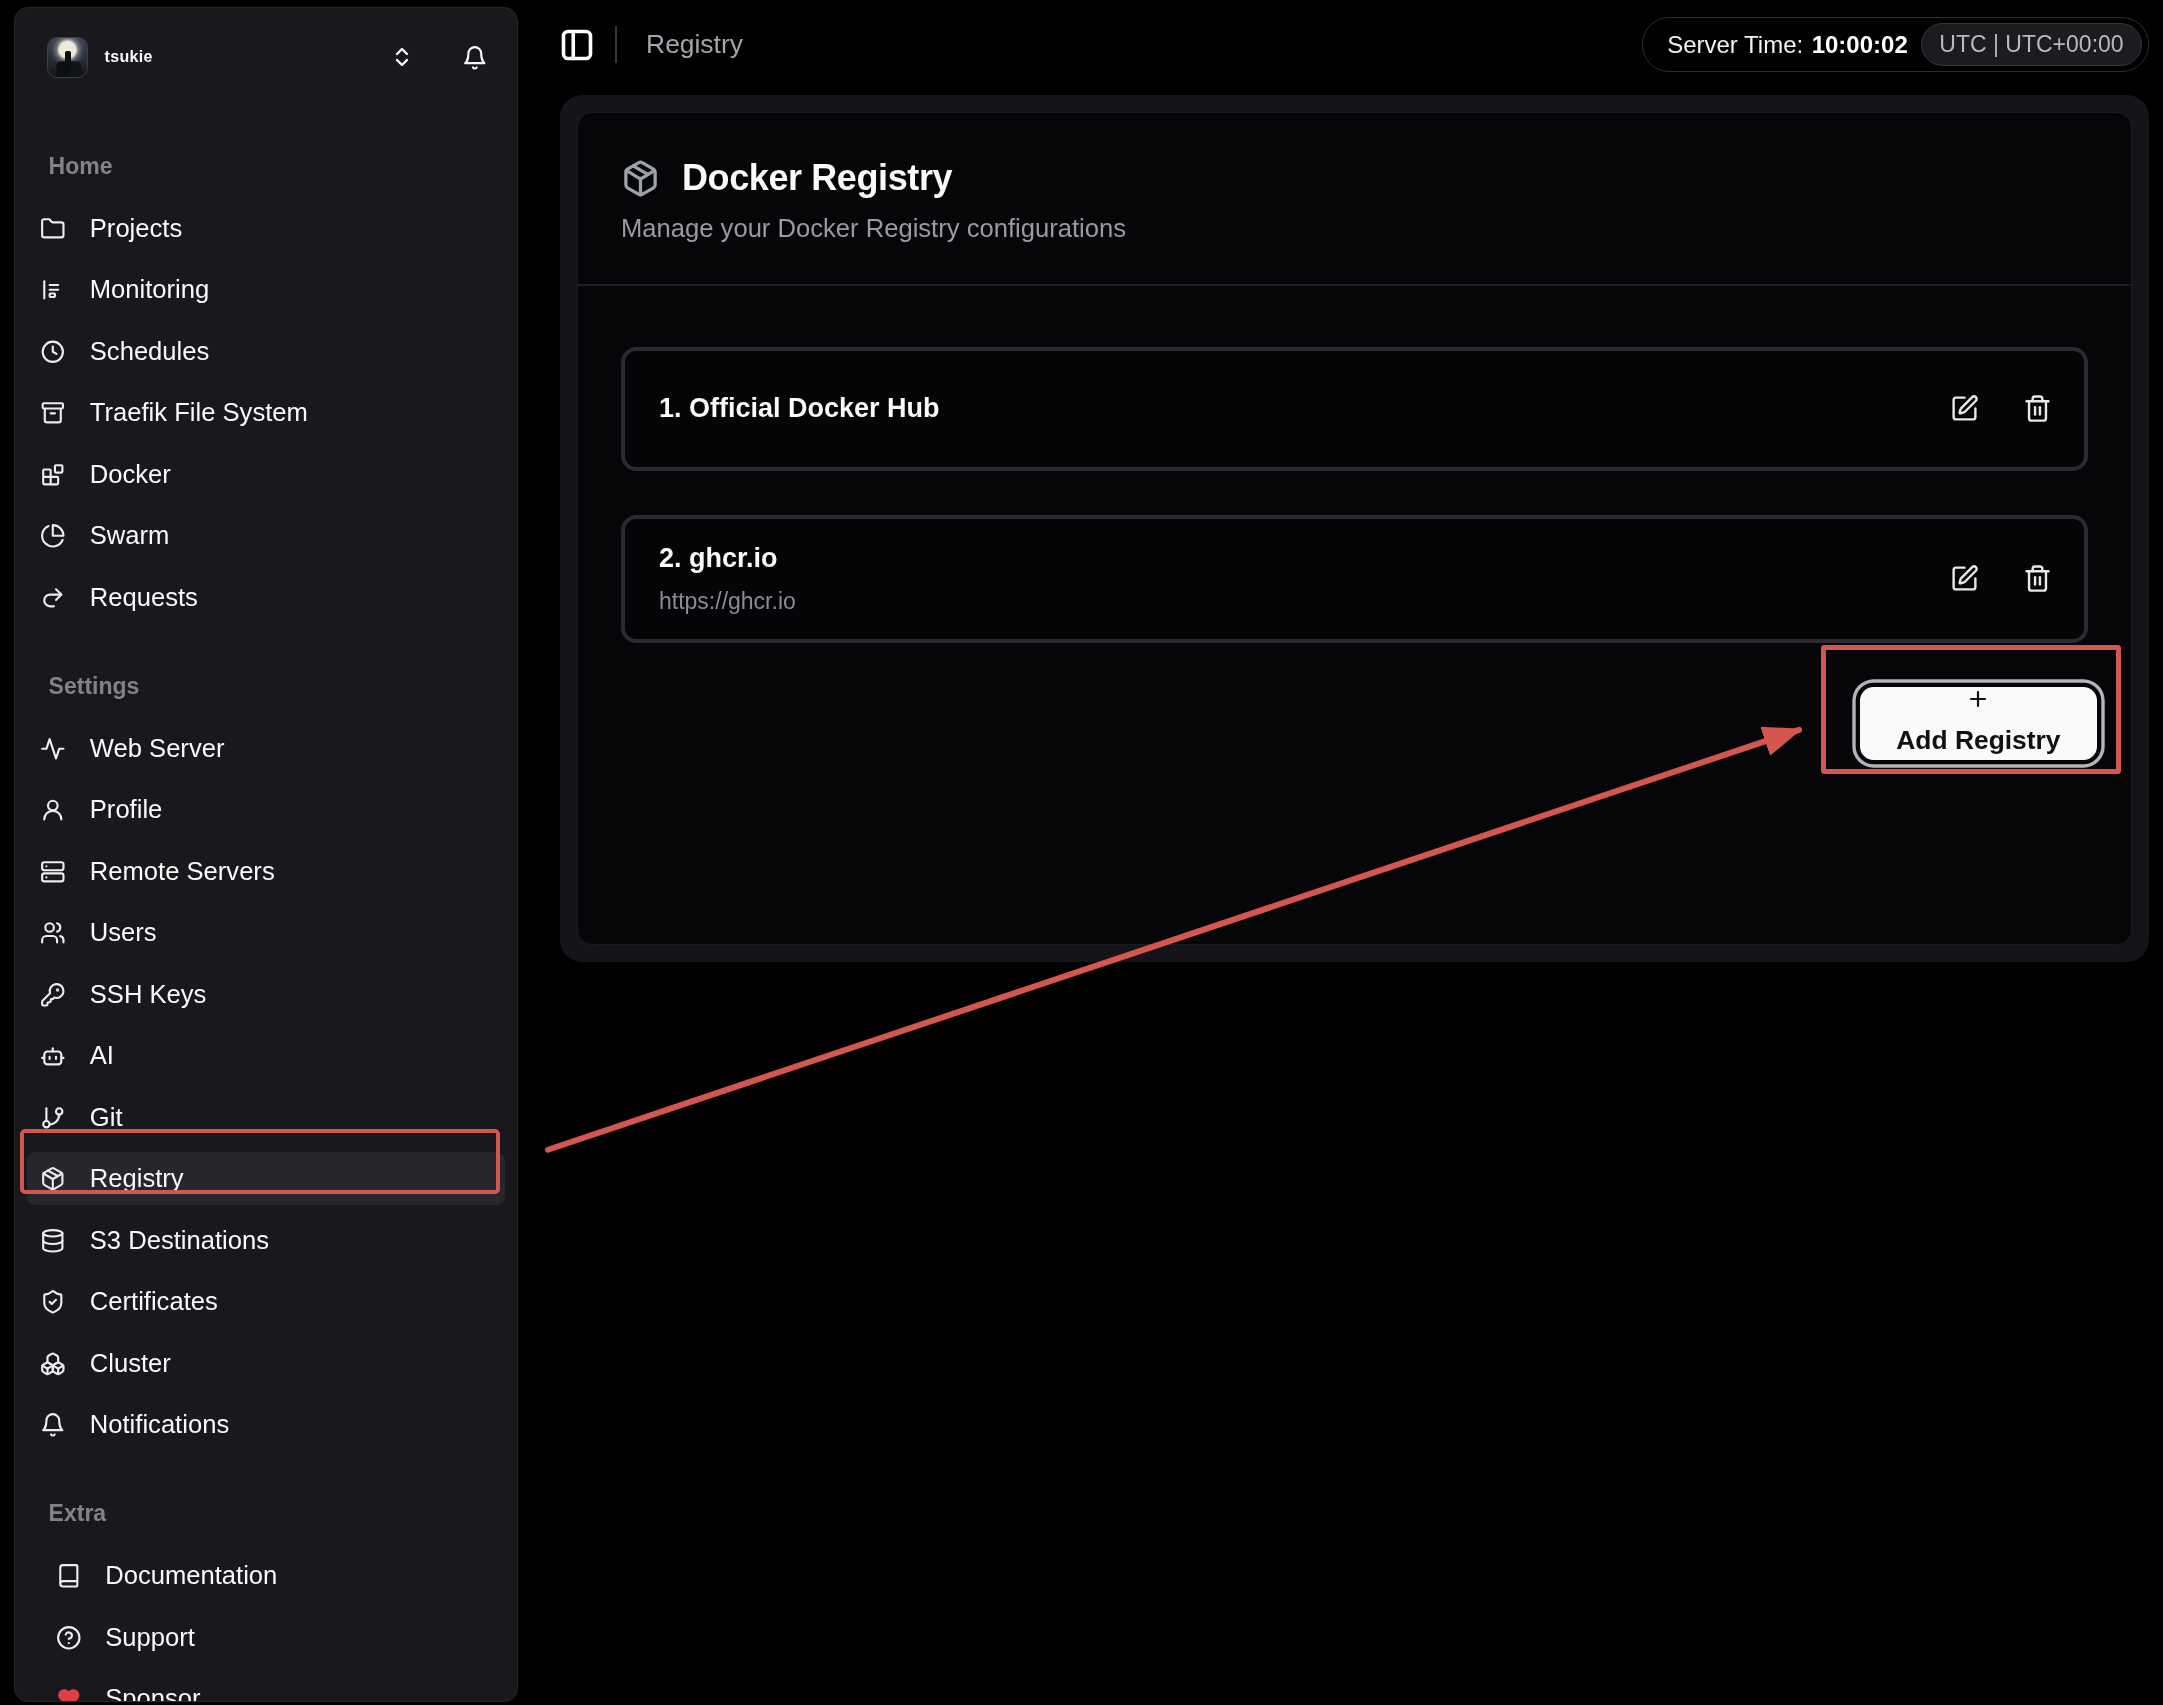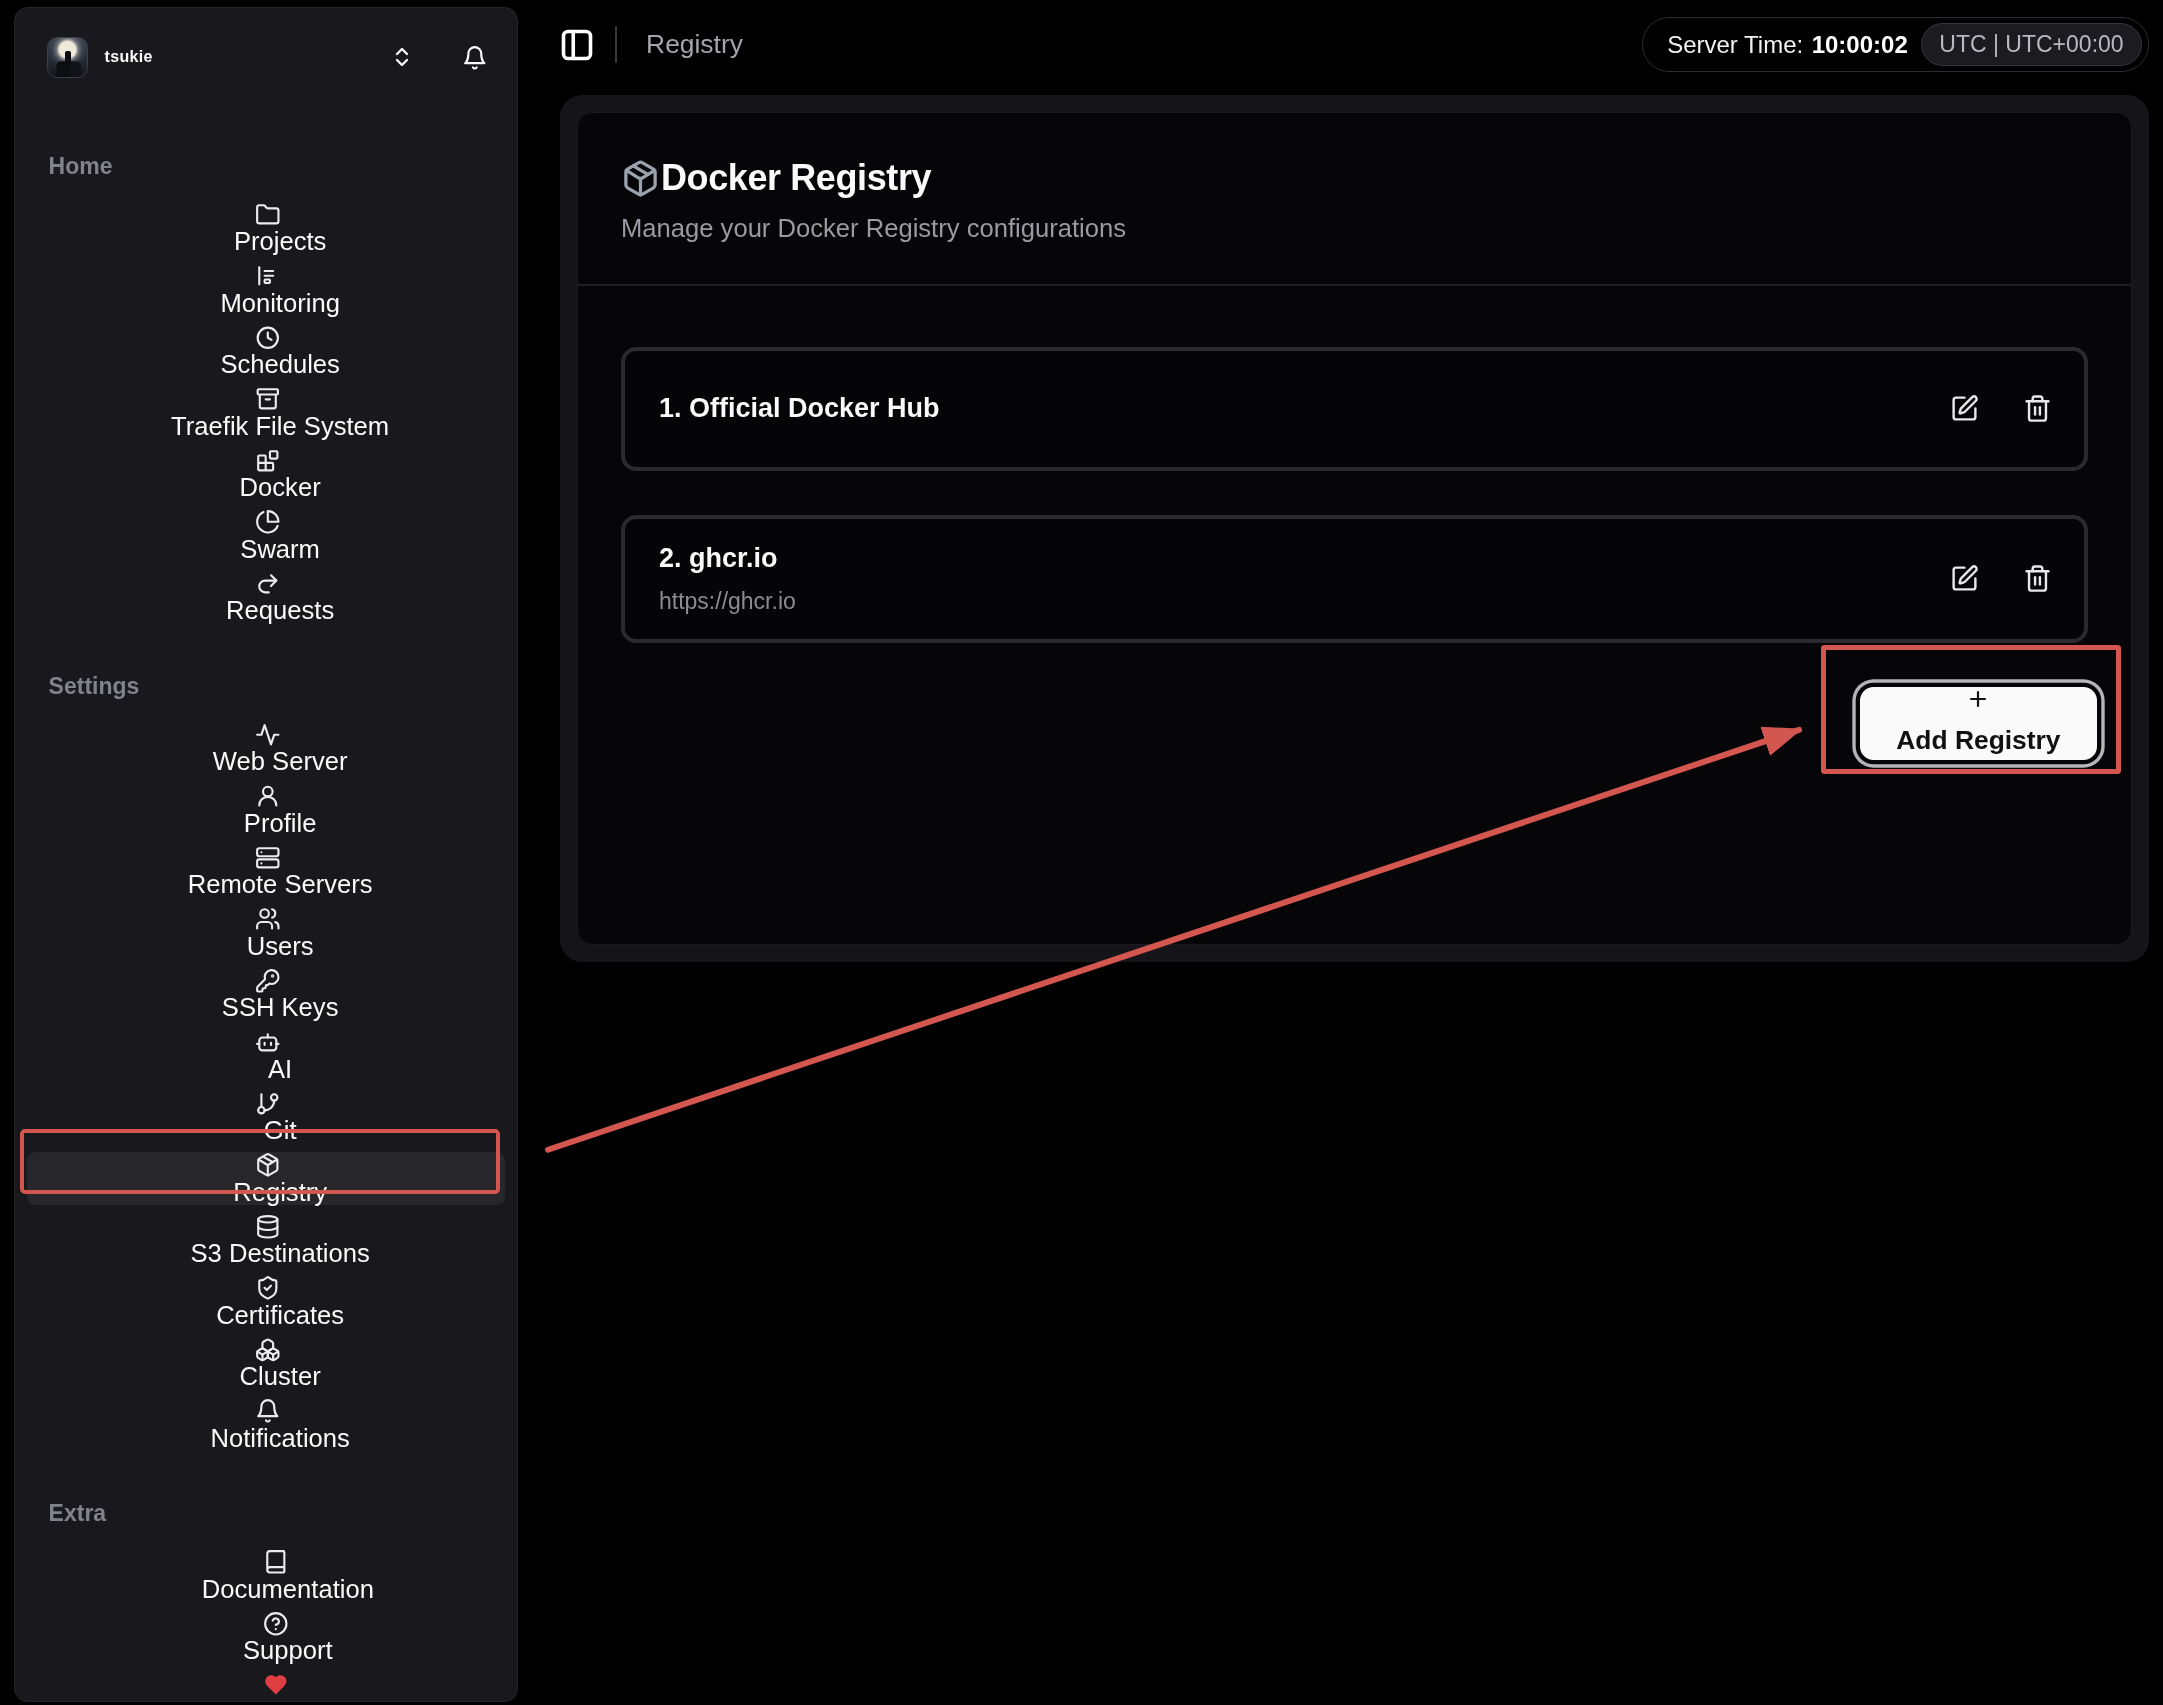--- a/index.html
+++ b/index.html
@@ -19,21 +19,21 @@
   .avatar::after { content:""; position:absolute; left:45%; top:34%; width:14%; height:52%;
     background:#0c0e12; border-radius:1.7px; box-shadow:-5.1px 13.6px 0 3.4px #0c0e12, 5.1px 15.3px 0 5.1px #10131a; }
   .user-name { margin-left:17px; font-size:16px; font-weight:700; letter-spacing:0.3px; }
   .chevron-updown { margin-left:auto; width:24px; height:24px; color:#fafafa; }
   .header-bell { margin-left:48px; width:25.6px; height:25.6px; color:#fafafa; }
 
   nav { margin-top:68px; padding:0 12px; }
   .section-label { margin:49px 0 22px 22px; font-size:23px; font-weight:600; color:#82828a; }
   nav > .section-label:first-child { margin-top:0; }
   .nav-item { height:53px; margin-bottom:8.5px; border-radius:8.5px; display:flex; align-items:center;
-    padding:0 8.5px 0 13.6px; cursor:pointer;flex-direction:column; }
+    padding:0 8.5px 0 13.6px; cursor:pointer; }
   .nav-item .ico { width:25.6px; height:25.6px; color:#ececef; }
   .nav-item .nav-label { margin-left:24px; font-size:25.6px; color:#fafafa; }
   .nav-item.active { background:#26262b; }
   .nav-item.indent { padding-left:29px; }
 
   
   #main { position:absolute; left:519px; top:0; right:0; bottom:0; }
   .topbar { height:89px; display:flex; align-items:center; padding:0 13.6px 0 40px; }
   .panel-toggle { width:36px; height:36px; color:#fff; cursor:pointer; }
   .crumb-divider { width:1.7px; height:37px; background:#36363c; margin:0 29px 0 20.4px; }
@@ -42,21 +42,21 @@
     display:flex; align-items:center; padding:0 6.8px 0 24px; }
   .server-label { font-size:24px; color:#f2f2f4; }
   .server-value { font-size:24px; font-weight:700; margin-left:8.5px; color:#fff; }
   .tz-badge { margin-left:13.6px; height:43px; display:flex; align-items:center; padding:0 17px;
     border:1.7px solid #35353b; background:#1c1c20; border-radius:22px; font-size:23px; color:#b9b9c0; }
 
   .wrapper { position:absolute; left:41px; top:95px; width:1589px; height:867px;
     background:#151519; border-radius:22px; }
   .card { position:absolute; inset:17px; background:#060608; border:0.9px solid #1b1b1f;
     border-radius:15.3px; padding:44px 43px 0; }
-  .card-head { display:flex; align-items:center; gap:1px; }
+  .card-head { display:flex; align-items:center; gap:22px; }
   .card-head .ico { width:39px; height:39px; color:#9ca3af; }
   .card-title { font-size:36px; font-weight:700; letter-spacing:-0.4px; }
   .card-sub { margin-top:15.3px; font-size:25.6px; color:#9a9aa3; }
   .card-divider { height:1.7px; background:#1e1e23; margin:41px -43px 0; }
 
   .reg-list { margin-top:61px; }
   .reg-item { border:4.3px solid #2a2a30; background:#050507; border-radius:15.3px;
     display:flex; align-items:center; padding:0 32px 0 34px; margin-bottom:44px;margin-top:28px; }
   .reg-item.h1 { height:124px; }
   .reg-item.h2 { height:128px; }

